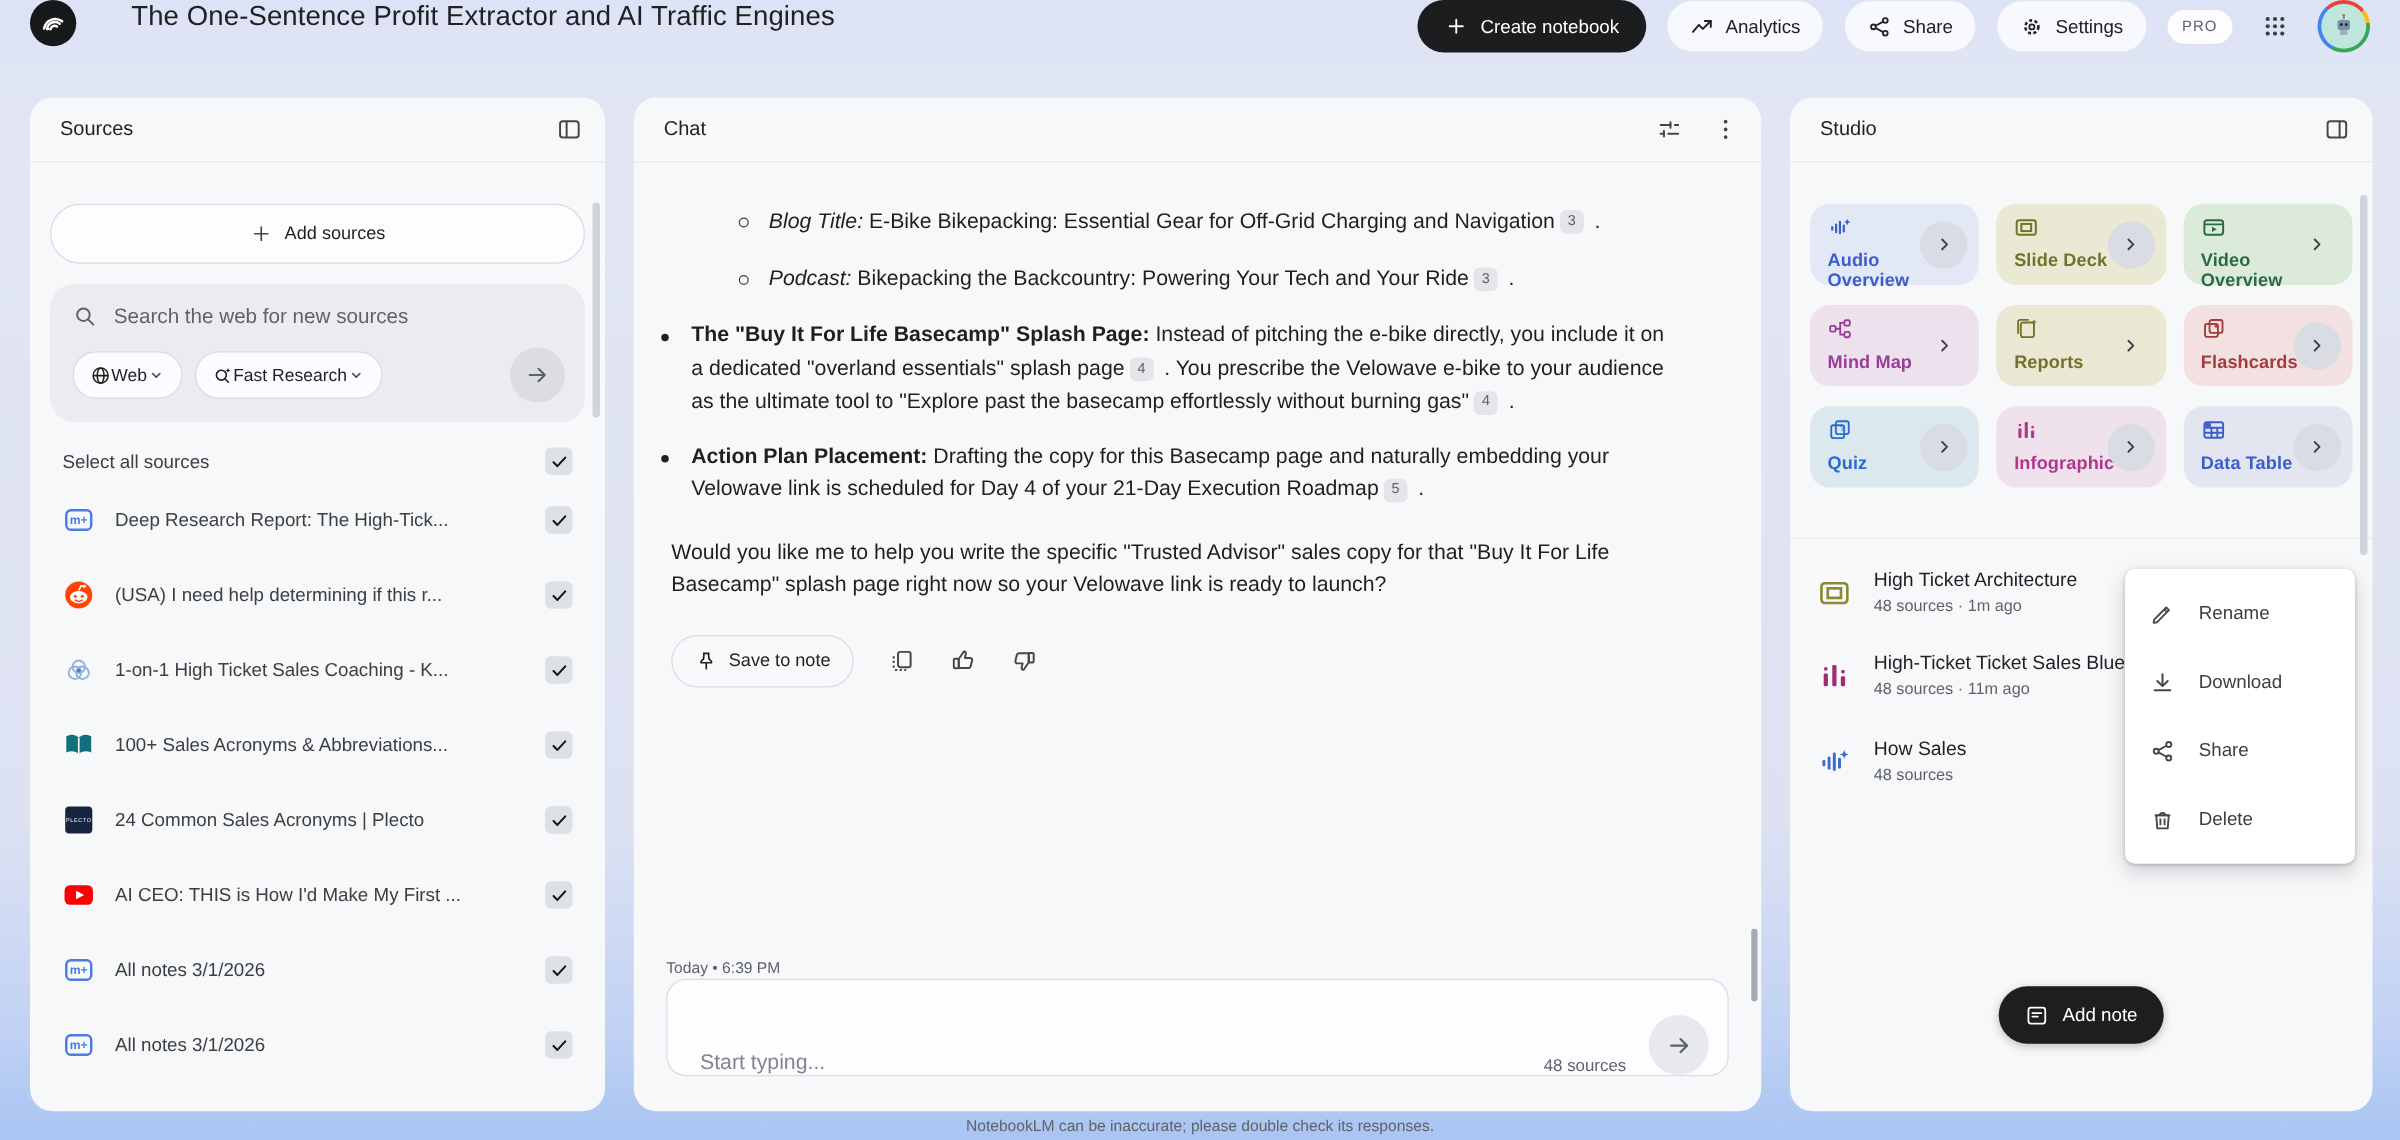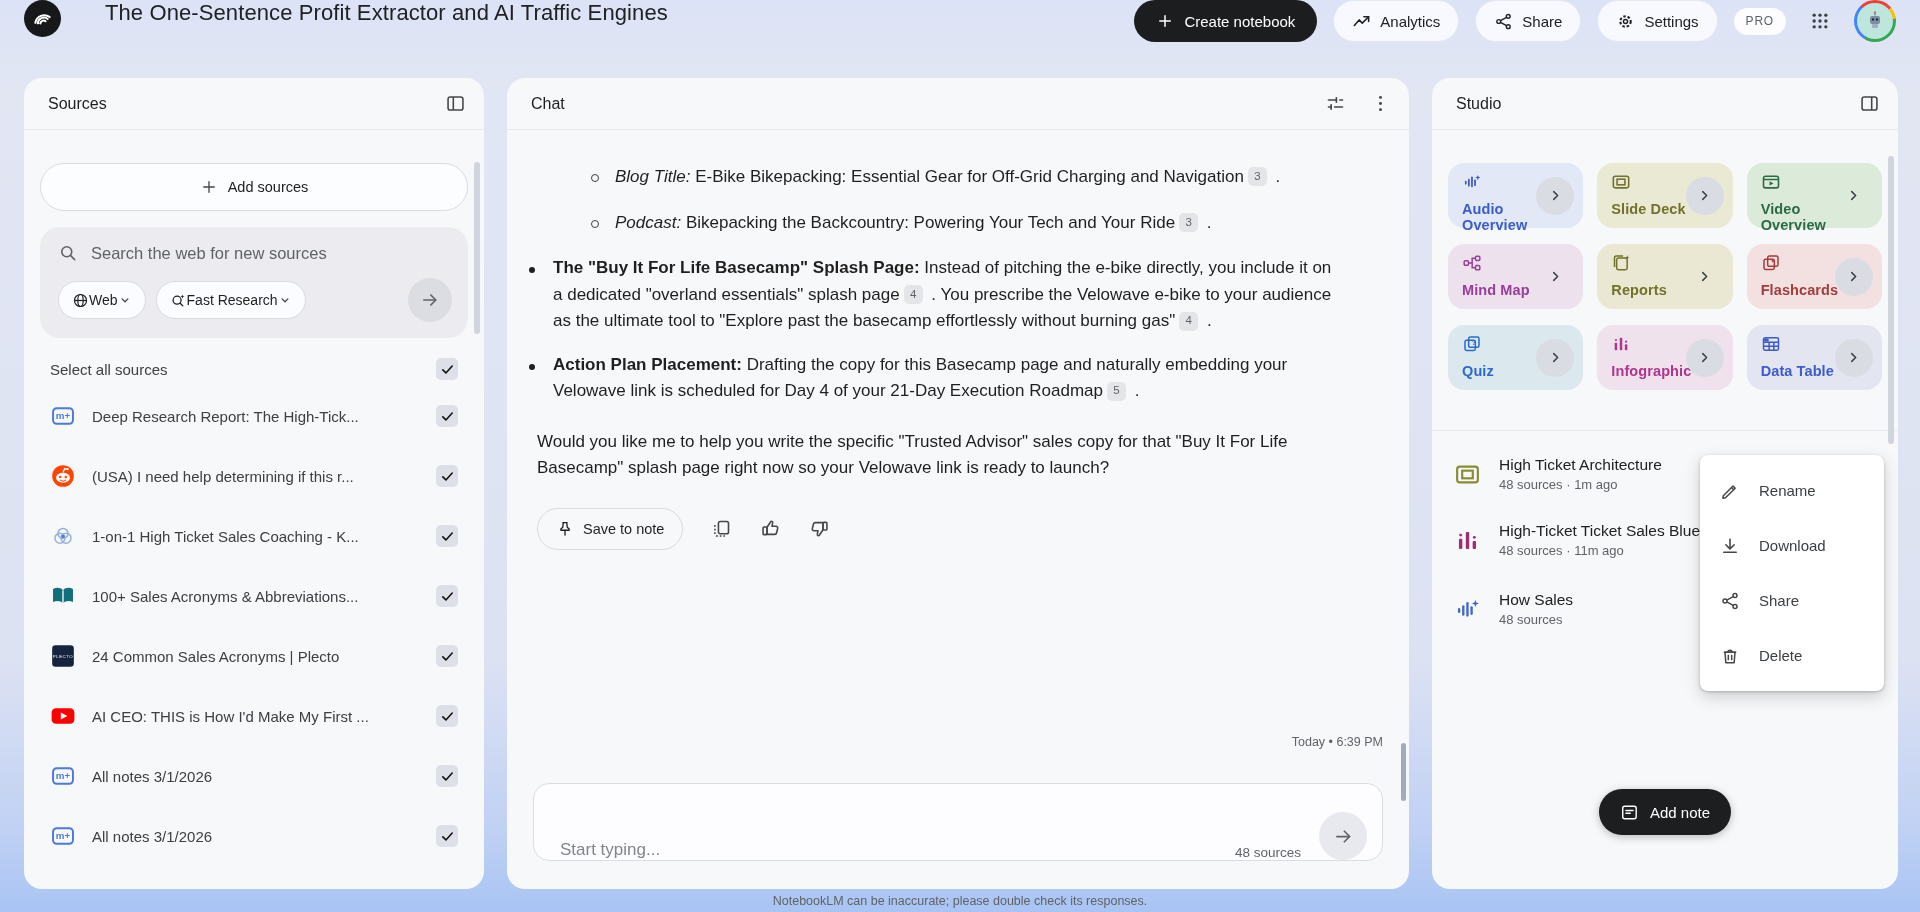--- a/index.html
+++ b/index.html
@@ -68,21 +68,21 @@
   .sub .marker { width:8px; height:8px; border:1.7px solid #3c4043; border-radius:50%; background:transparent; }
   .main .marker { width:6px; height:6px; background:#1f1f1f; border-radius:50%; top:12px; }
   .seg-i { font-style:italic; }
   .seg-b { font-weight:bold; }
   .chip { display:inline-flex; width:19px; height:19px; border-radius:5px; background:#e3e5e9; color:#5f6368; font-size:11.5px; align-items:center; justify-content:center; margin:0 4px; vertical-align:2px; cursor:pointer; }
   .actions-row { display:flex; align-items:center; gap:28px; margin:26px 0 0 0; color:#444746; }
   .btn-save-note { height:42px; border-radius:21px; border:1px solid #d8dbe1; background:transparent; display:flex; align-items:center; gap:9px; padding:0 18px; font-size:14.5px; color:#1f1f1f; font-family:inherit; cursor:pointer; }
   .btn-save-note .i { width:18px; height:18px; display:flex; }
   .act-ic { width:21px; height:21px; display:flex; cursor:pointer; color:#444746; }
   .chat-bottom { position:absolute; left:26px; right:26px; bottom:28px; }
-  .date-line { text-align:right; font-size:12.5px; color:#5f6368; margin-bottom:34px; }
+  .date-line { text-align:left; font-size:12.5px; color:#5f6368; margin-bottom:2px; }
   .input-box { height:78px; border-radius:16px; border:1px solid #dadce2; background:#fdfdff; display:flex; align-items:flex-end; padding:0 15px 0 26px; }
   .input-box input { flex:1; border:none; outline:none; background:transparent; font-size:17px; color:#202124; font-family:inherit; }
   .input-box input::placeholder { color:#80868b; }
   .src-count { font-size:13.5px; color:#5f6368; margin-right:18px; white-space:nowrap; }
   .send-btn { width:48px; height:48px; border-radius:50%; background:#e7e9ef; border:none; display:flex; align-items:center; justify-content:center; color:#5f6368; cursor:pointer; }
   .send-btn svg { width:21px; height:21px; }
 
   
   .studio { width:466px; flex:0 0 auto; }
   .studio-body { padding:33px 16px 0; }

